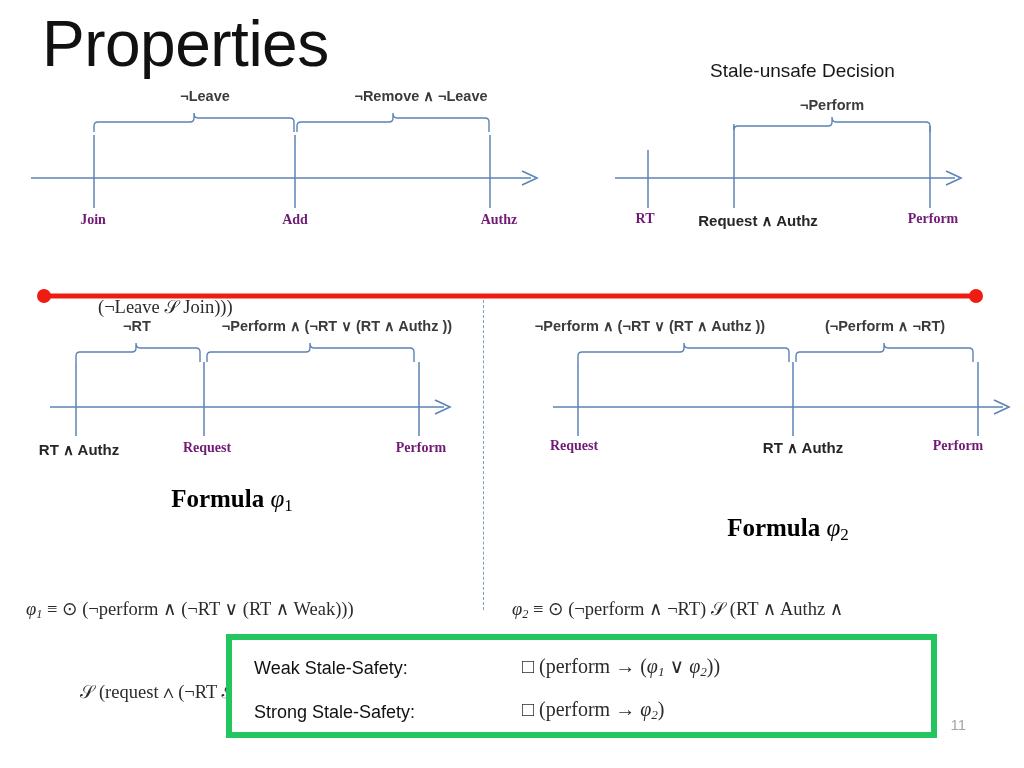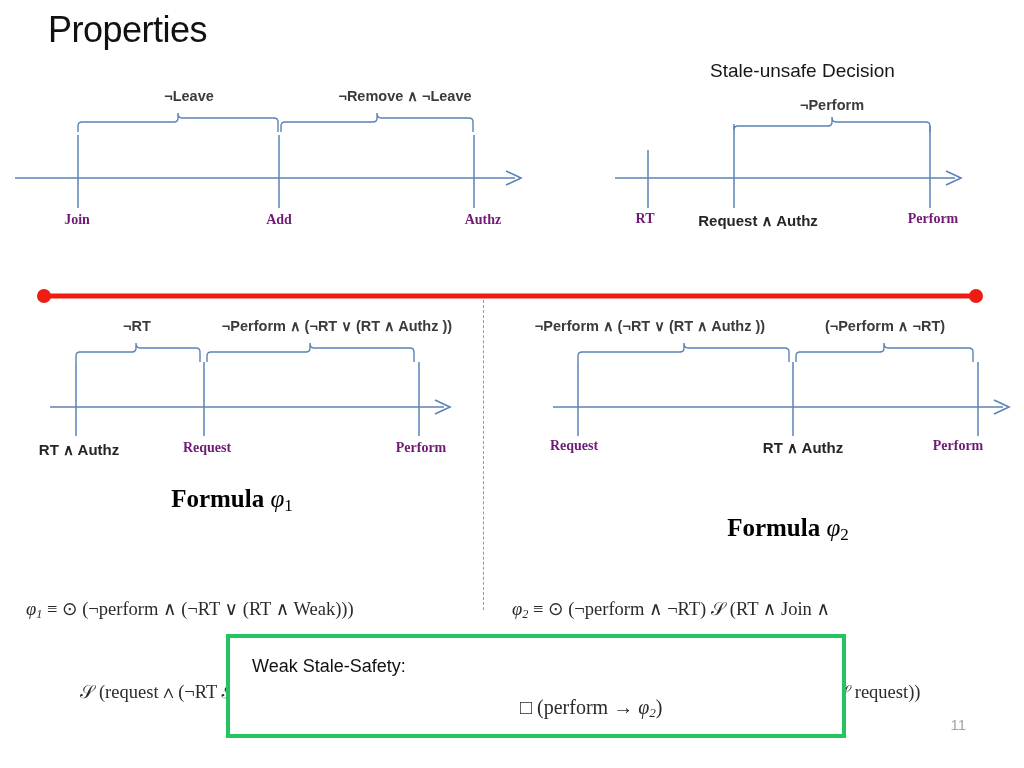--- a/index.html
+++ b/index.html
@@ -7,23 +7,23 @@
     width:1024px;height:768px;
     background:#ffffff;
     font-family:"Liberation Sans", sans-serif;
     overflow:hidden;
     position:relative;
   }
   #slide{position:absolute;inset:0;}
 
   
   .slide-title{
-    position:absolute;left:48px;top:12px;
-    font-family:"Liberation Sans", sans-serif;
-    font-size:36px;font-weight:400;color:#111111;
+    position:absolute;left:42px;top:12px;
+    font-family:"Liberation Sans", sans-serif;
+    font-size:64px;font-weight:400;color:#111111;
     letter-spacing:-0.5px;line-height:1;
   }
 
   
   .section-head{
     position:absolute;
     font-family:"Liberation Sans", sans-serif;
     font-size:19px;color:#171717;font-weight:400;
     white-space:nowrap;
   }
@@ -75,22 +75,22 @@
   
   .v-divider{
     position:absolute;left:483px;top:300px;
     width:0;height:310px;
     border-left:1.6px dashed #7e9cc4;
   }
 
   
   .safety-box{
     position:absolute;left:226px;top:634px;
-    width:620px;height:104px;
-    border:4px solid #22c55e;background:#ffffff;
+    width:711px;height:104px;
+    border:6px solid #22c55e;background:#ffffff;
     box-sizing:border-box;
   }
   .safety-label{
     position:absolute;
     font-family:"Liberation Sans", sans-serif;
     font-size:18px;color:#111111;
   }
   .safety-formula{
     position:absolute;
     font-family:"Liberation Serif", serif;
@@ -106,21 +106,21 @@
     font-size:15px;color:#a6a6a6;
   }
 </style>
 </head>
 <body>
 
 <div id="slide">
 
   <div class="slide-title">Properties</div>
 
-  <div class="timeline" style="left:0;top:0;width:540px;height:235px;">
+  <div class="timeline" style="left:16px;top:0;width:540px;height:235px;">
     <svg class="axis-svg" width="540" height="235">
 
       <line x1="15" y1="178" x2="515" y2="178" stroke="#5b83b5" stroke-width="1.6"></line>
       <polyline points="506,171 521,178 506,185" fill="none" stroke="#5b83b5" stroke-width="1.6"></polyline>
 
       <line x1="78" y1="135" x2="78" y2="208" stroke="#5b83b5" stroke-width="1.5"></line>
       <line x1="279" y1="135" x2="279" y2="208" stroke="#5b83b5" stroke-width="1.5"></line>
       <line x1="474" y1="135" x2="474" y2="208" stroke="#5b83b5" stroke-width="1.5"></line>
 
       <path d="M78,132 L78,126 Q78,122 82,122 L174,122 Q178,122 178,118 L178,113
@@ -132,20 +132,21 @@
 
     <div class="brace-label" style="left:189px;top:88px;">¬Leave</div>
     <div class="brace-label" style="left:385px;top:88px;margin-left:20px;">¬Remove ∧  ¬Leave</div>
 
     <div class="evt-serif" style="left:77px;top:212px;">Join</div>
     <div class="evt-serif" style="left:279px;top:212px;">Add</div>
     <div class="evt-serif" style="left:483px;top:212px;">Authz</div>
   </div>
 
   <div class="math" style="left:46px;top:238px;">
+    <div style="padding-left:52px;">(¬Leave 𝒮 Join)))</div>
   </div>
 
   <div class="section-head" style="left:686px;top:60px;margin-left:24px;">Stale-unsafe Decision</div>
 
   <div class="timeline" style="left:600px;top:0;width:424px;height:235px;text-align:center;">
     <svg class="axis-svg" width="424" height="235">
       <line x1="15" y1="178" x2="355" y2="178" stroke="#5b83b5" stroke-width="1.6"></line>
       <polyline points="346,171 361,178 346,185" fill="none" stroke="#5b83b5" stroke-width="1.6"></polyline>
       <line x1="48" y1="150" x2="48" y2="208" stroke="#5b83b5" stroke-width="1.5"></line>
       <line x1="134" y1="126" x2="134" y2="208" stroke="#5b83b5" stroke-width="1.5"></line>
@@ -219,25 +220,27 @@
 
     <div class="formula-caption" style="left:288px;top:182px;margin-top:32px;"><span>Formula </span><span class="phi">φ</span><span class="sub phi">2</span></div>
   </div>
 
   <div class="math" style="left:26px;top:540px;">
     <div><span class="ital">φ</span><span class="sub ital">1</span><span> ≡ ⊙ (¬perform ∧ (¬RT ∨ (RT ∧ Weak)))</span></div>
     <div style="padding-left:54px;">𝒮 (request ∧ (¬RT 𝒮 (RT ∧ Authz )))</div>
   </div>
 
   <div class="math" style="left:512px;top:540px;">
-    <div><span class="ital">φ</span><span class="sub ital">2</span><span> ≡ ⊙ (¬perform ∧ ¬RT) 𝒮 (RT ∧ Join ∧</span></div>
+    <div><span class="ital">φ</span><span class="sub ital">2</span><span> ≡ ⊙ (¬perform ∧ ¬RT) 𝒮 (RT ∧ Authz ∧</span></div>
     <div style="padding-left:34px;">((¬perform ∧ (¬RT ∨ (RT ∧ Authz ))) 𝒮 request))</div>
   </div>
 
   <div class="safety-box">
     <div class="safety-label" style="left:22px;top:18px;">Weak Stale-Safety:</div>
-
+    <div class="safety-formula" style="left:290px;top:14px;"><span>□ (perform → (</span><span class="ital">φ</span><span class="sub ital">1</span><span> ∨ </span><span class="ital">φ</span><span class="sub ital">2</span><span>))</span></div>
+
+    <div class="safety-label" style="left:22px;top:62px;">Strong Stale-Safety:</div>
     <div class="safety-formula" style="left:290px;top:58px;"><span>□ (perform → </span><span class="ital">φ</span><span class="sub ital">2</span><span>)</span></div>
   </div>
 
   <div class="page-num">11</div>
 
 </div>
 
 </body></html>

